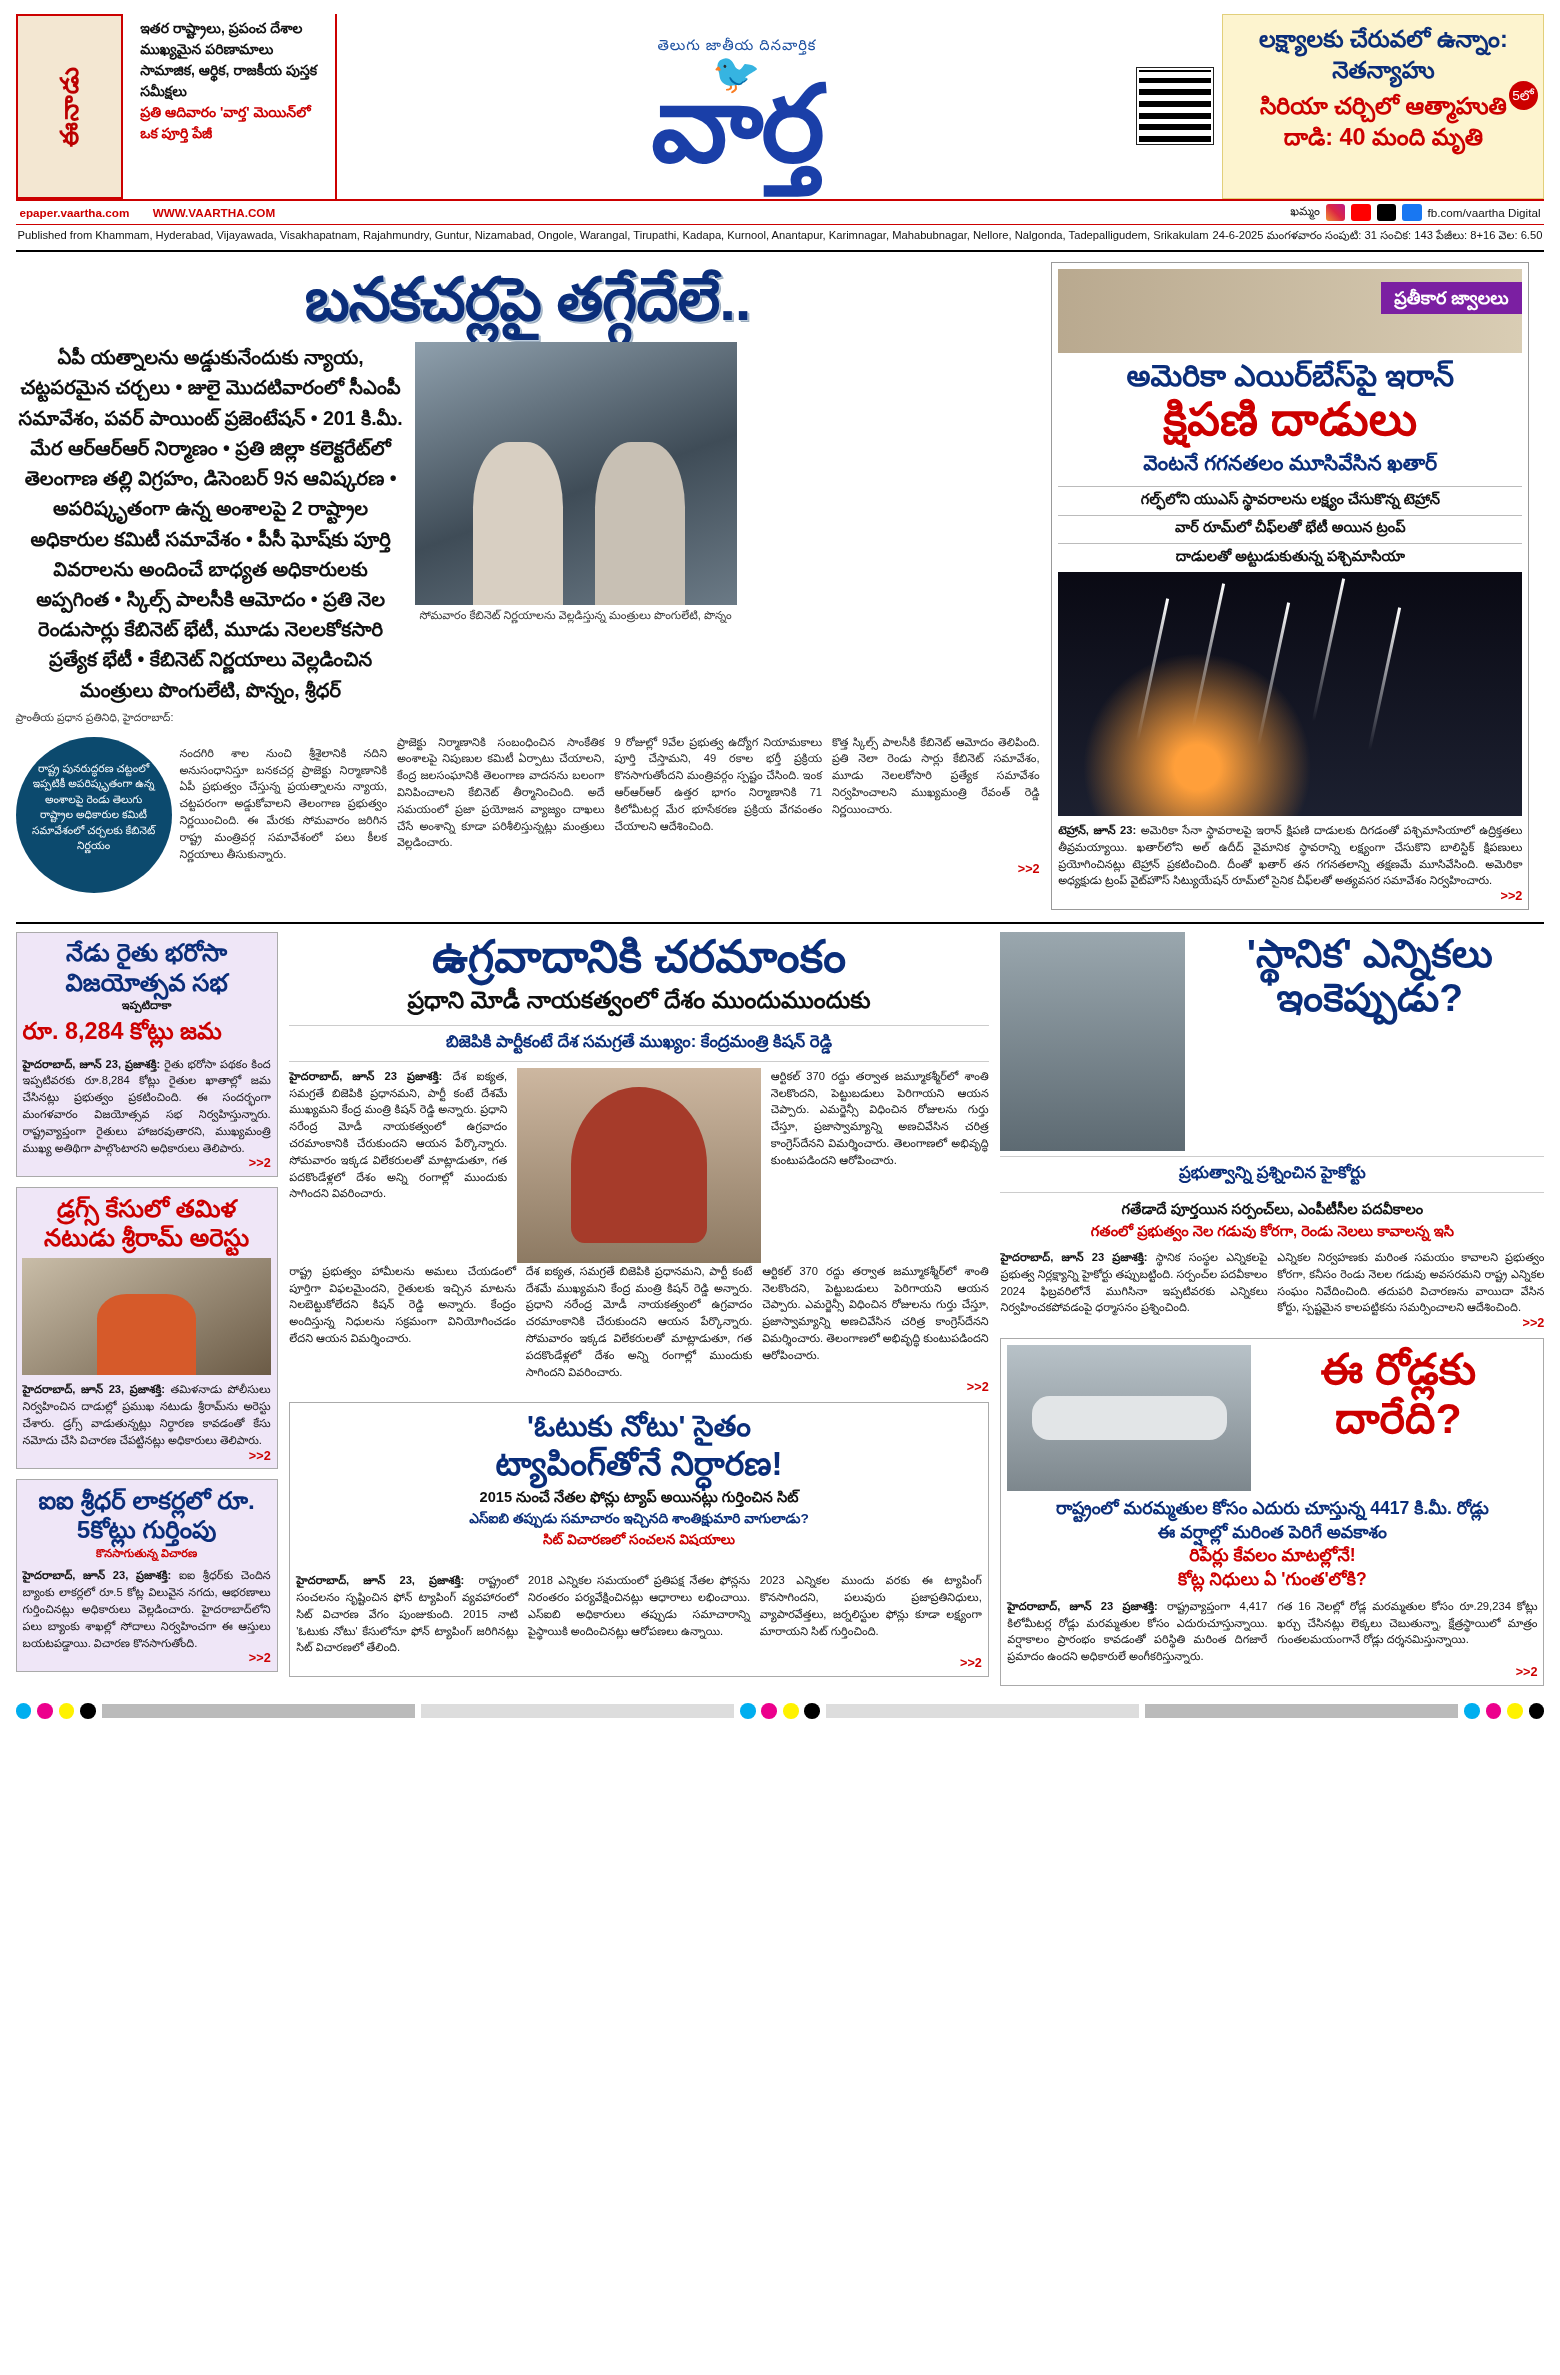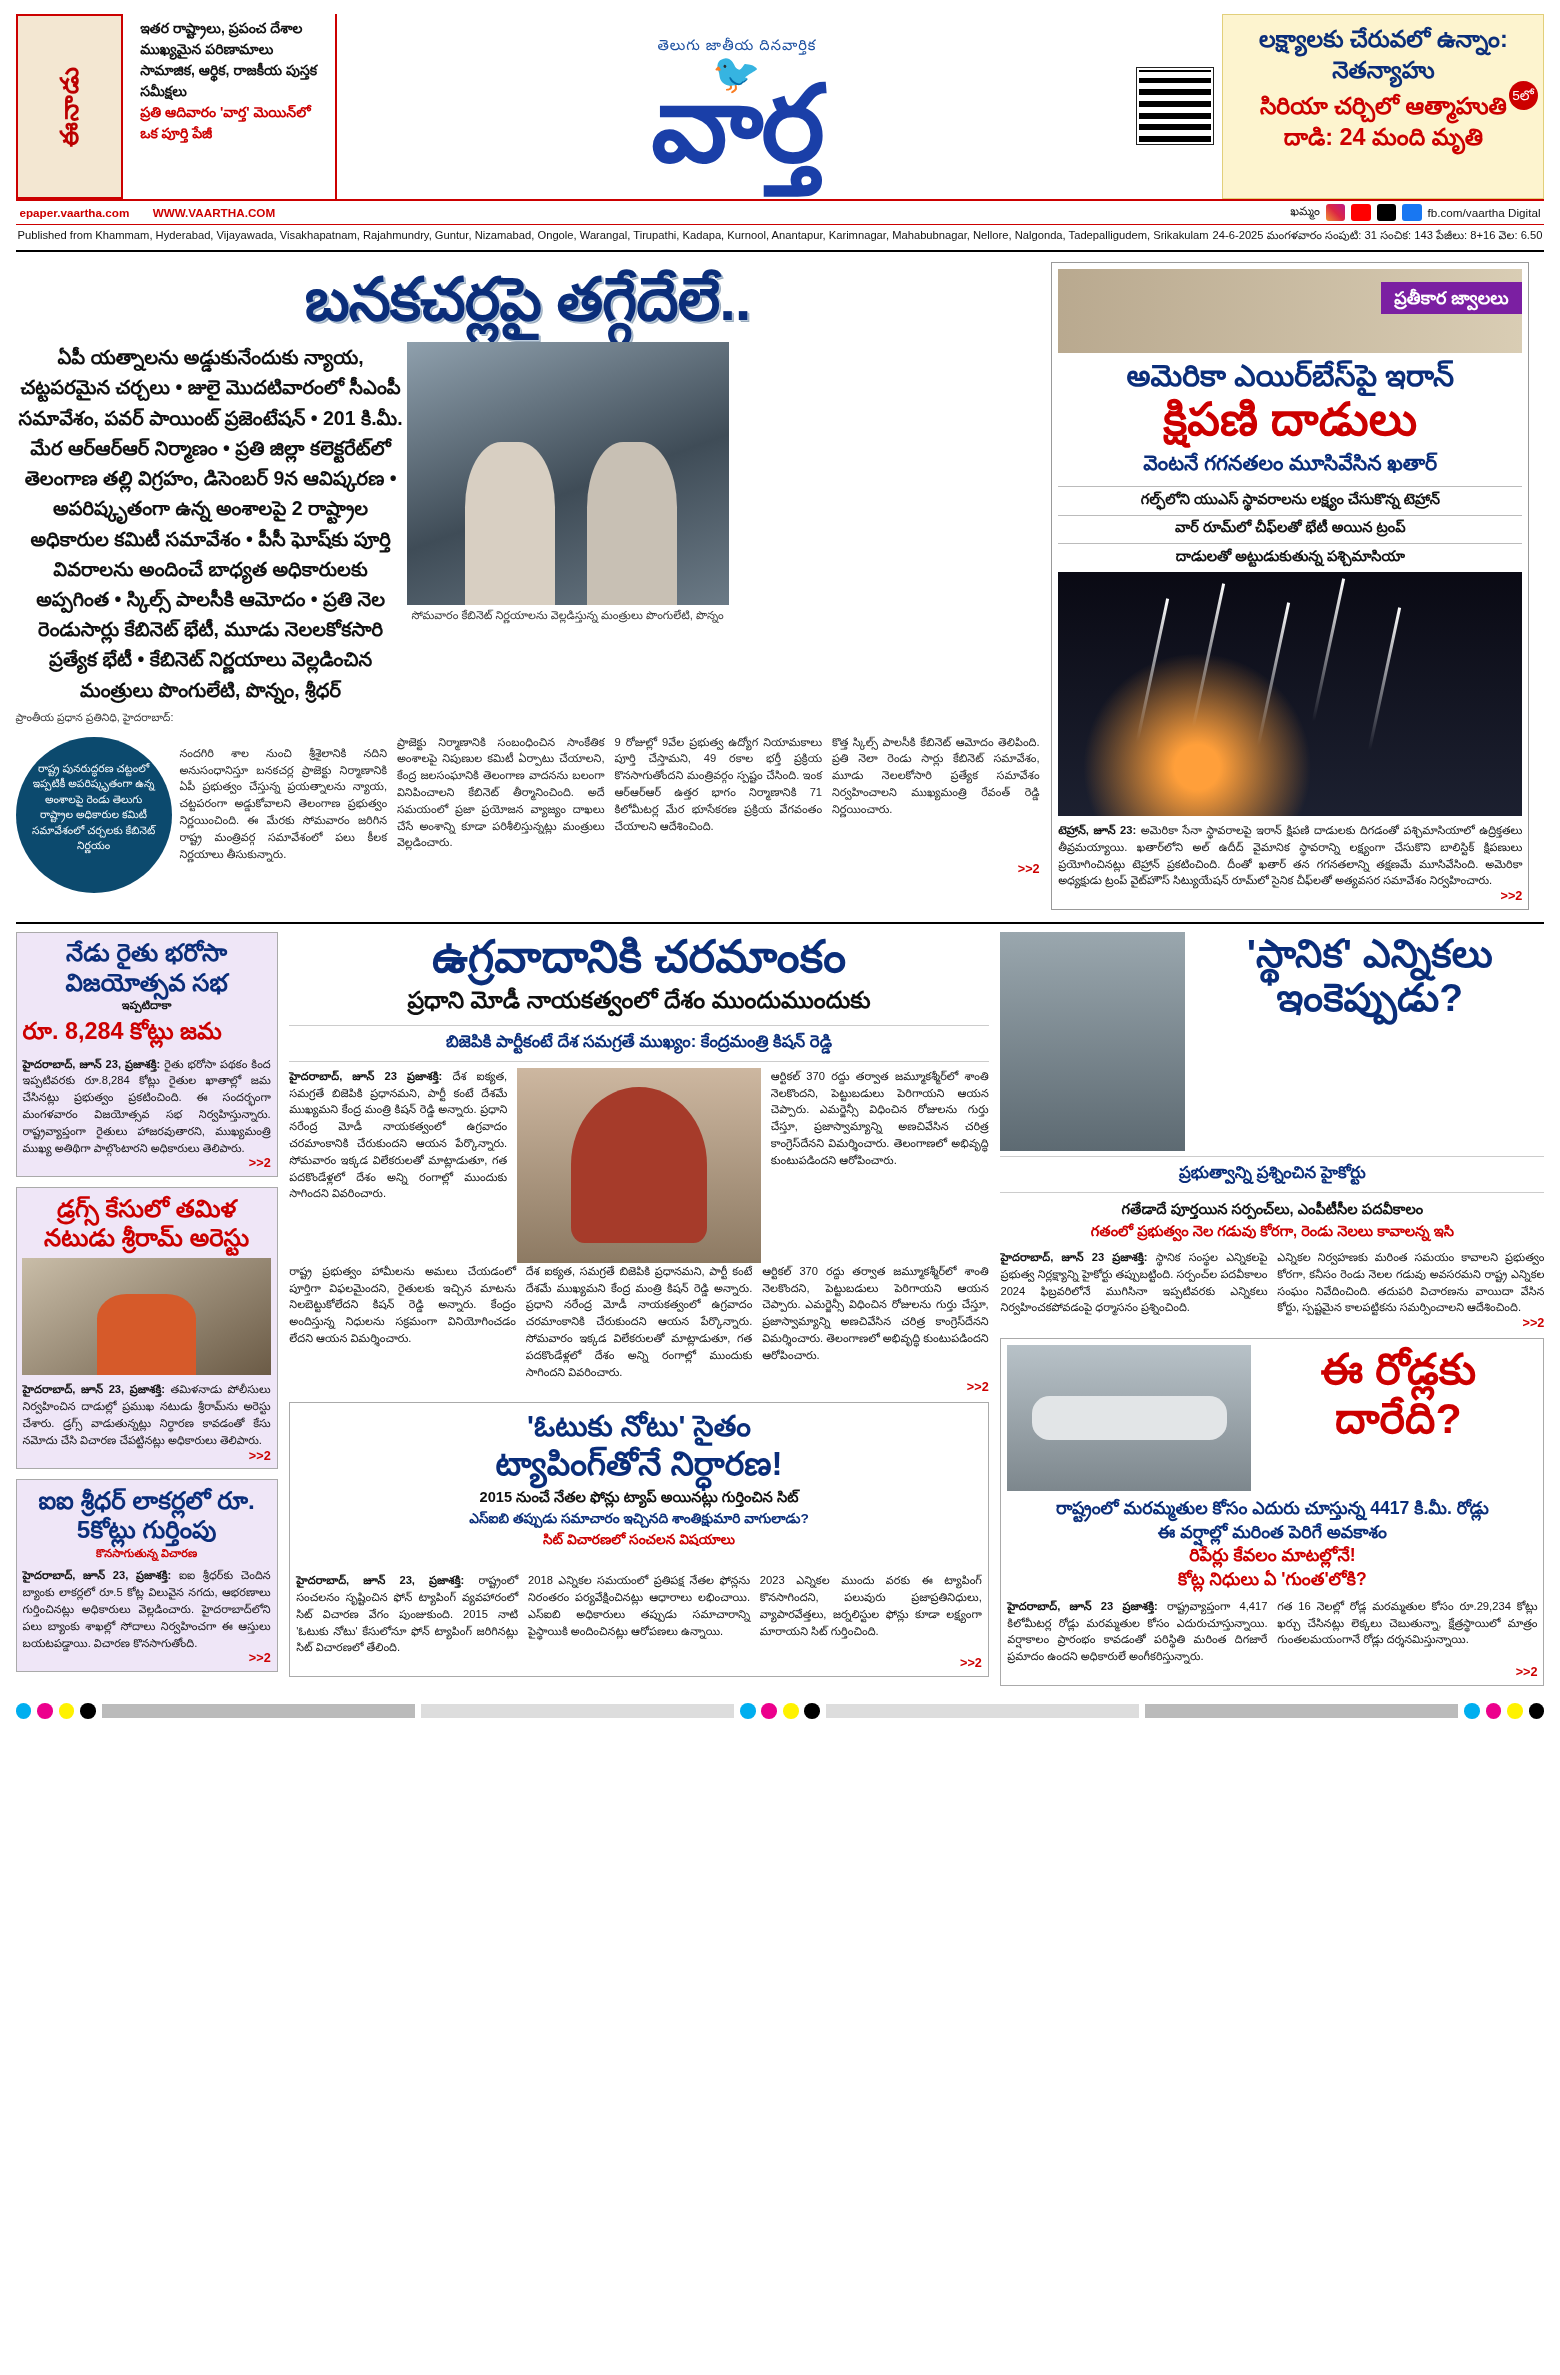--- a/index.html
+++ b/index.html
@@ -50,21 +50,21 @@
   .soc.fb { background:#1877f2; }
   .mh-sub { display:flex; justify-content:space-between; font-size:11.2px; padding:3.9px 2px 5.9px; border-bottom:2px solid #000; }
 
   
   .lead { display:flex; gap:11.7px; margin-top:9.8px; }
   .lead-left { width:1024px; }
   .lead-right { width:478px; border:1px solid #999; padding:5.9px; }
   .lead-hl { font-size:60px; font-weight:bold; color:#0b2e7a; text-align:center;
              letter-spacing:-1px; line-height:1.05; margin:5.9px 0 11.7px;
              text-shadow:1px 1px 0 #bcd, 2px 2px 0 #9ab; }
-  .lead-body { display:flex; gap:1px; }
+  .lead-body { display:flex; gap:9px; }
   .lead-col1 { width:390px; font-size:19.5px; line-height:1.55; text-align:center; font-weight:bold; color:#111; }
   .lead-photo { width:322px; }
   .photo { background:#6e7a85; position:relative; overflow:hidden; }
   .photo.p1 { height:263px; background:linear-gradient(160deg,#8fa0ad,#3f4c57 55%,#6b7a86); }
   .photo.p1::after { content:""; position:absolute; left:18%; bottom:0; width:28%; height:62%; background:#d8cfc2; border-radius:40% 40% 0 0; }
   .photo.p1::before { content:""; position:absolute; left:56%; bottom:0; width:28%; height:62%; background:#c8c0b4; border-radius:40% 40% 0 0; }
   .cap { font-size:11.2px; text-align:center; color:#333; padding:3.9px 2px; }
   .colset { columns:4; column-gap:9.8px; font-size:11.2px; line-height:1.5; text-align:justify; color:#222; }
   .lead-text { margin-top:7.8px; position:relative; }
   .circle-note { width:156px; height:156px; border-radius:50%; background:#0c4a6e; color:#fff;
@@ -124,21 +124,21 @@
     </div>
     <div class="mh-center">
       <div class="mh-tag">తెలుగు జాతీయ దినవార్తిక</div>
       <div class="mh-bird">🐦</div>
       <div class="mh-title">వార్త</div>
     </div>
     <div class="mh-qr"></div>
     <div class="mh-right">
       <div class="hl">లక్ష్యాలకు చేరువలో ఉన్నాం: నెతన్యాహు</div>
       <div class="pgbadge">5లో</div>
-      <div class="hl2">సిరియా చర్చిలో ఆత్మాహుతి దాడి: 24 మంది మృతి</div>
+      <div class="hl2">సిరియా చర్చిలో ఆత్మాహుతి దాడి: 40 మంది మృతి</div>
     </div>
   </div>
 
   <div class="mh-strip">
     <div class="left">
       <span>epaper.vaartha.com</span>
       <span>WWW.VAARTHA.COM</span>
     </div>
     <div class="right">
       <span>ఖమ్మం</span>

